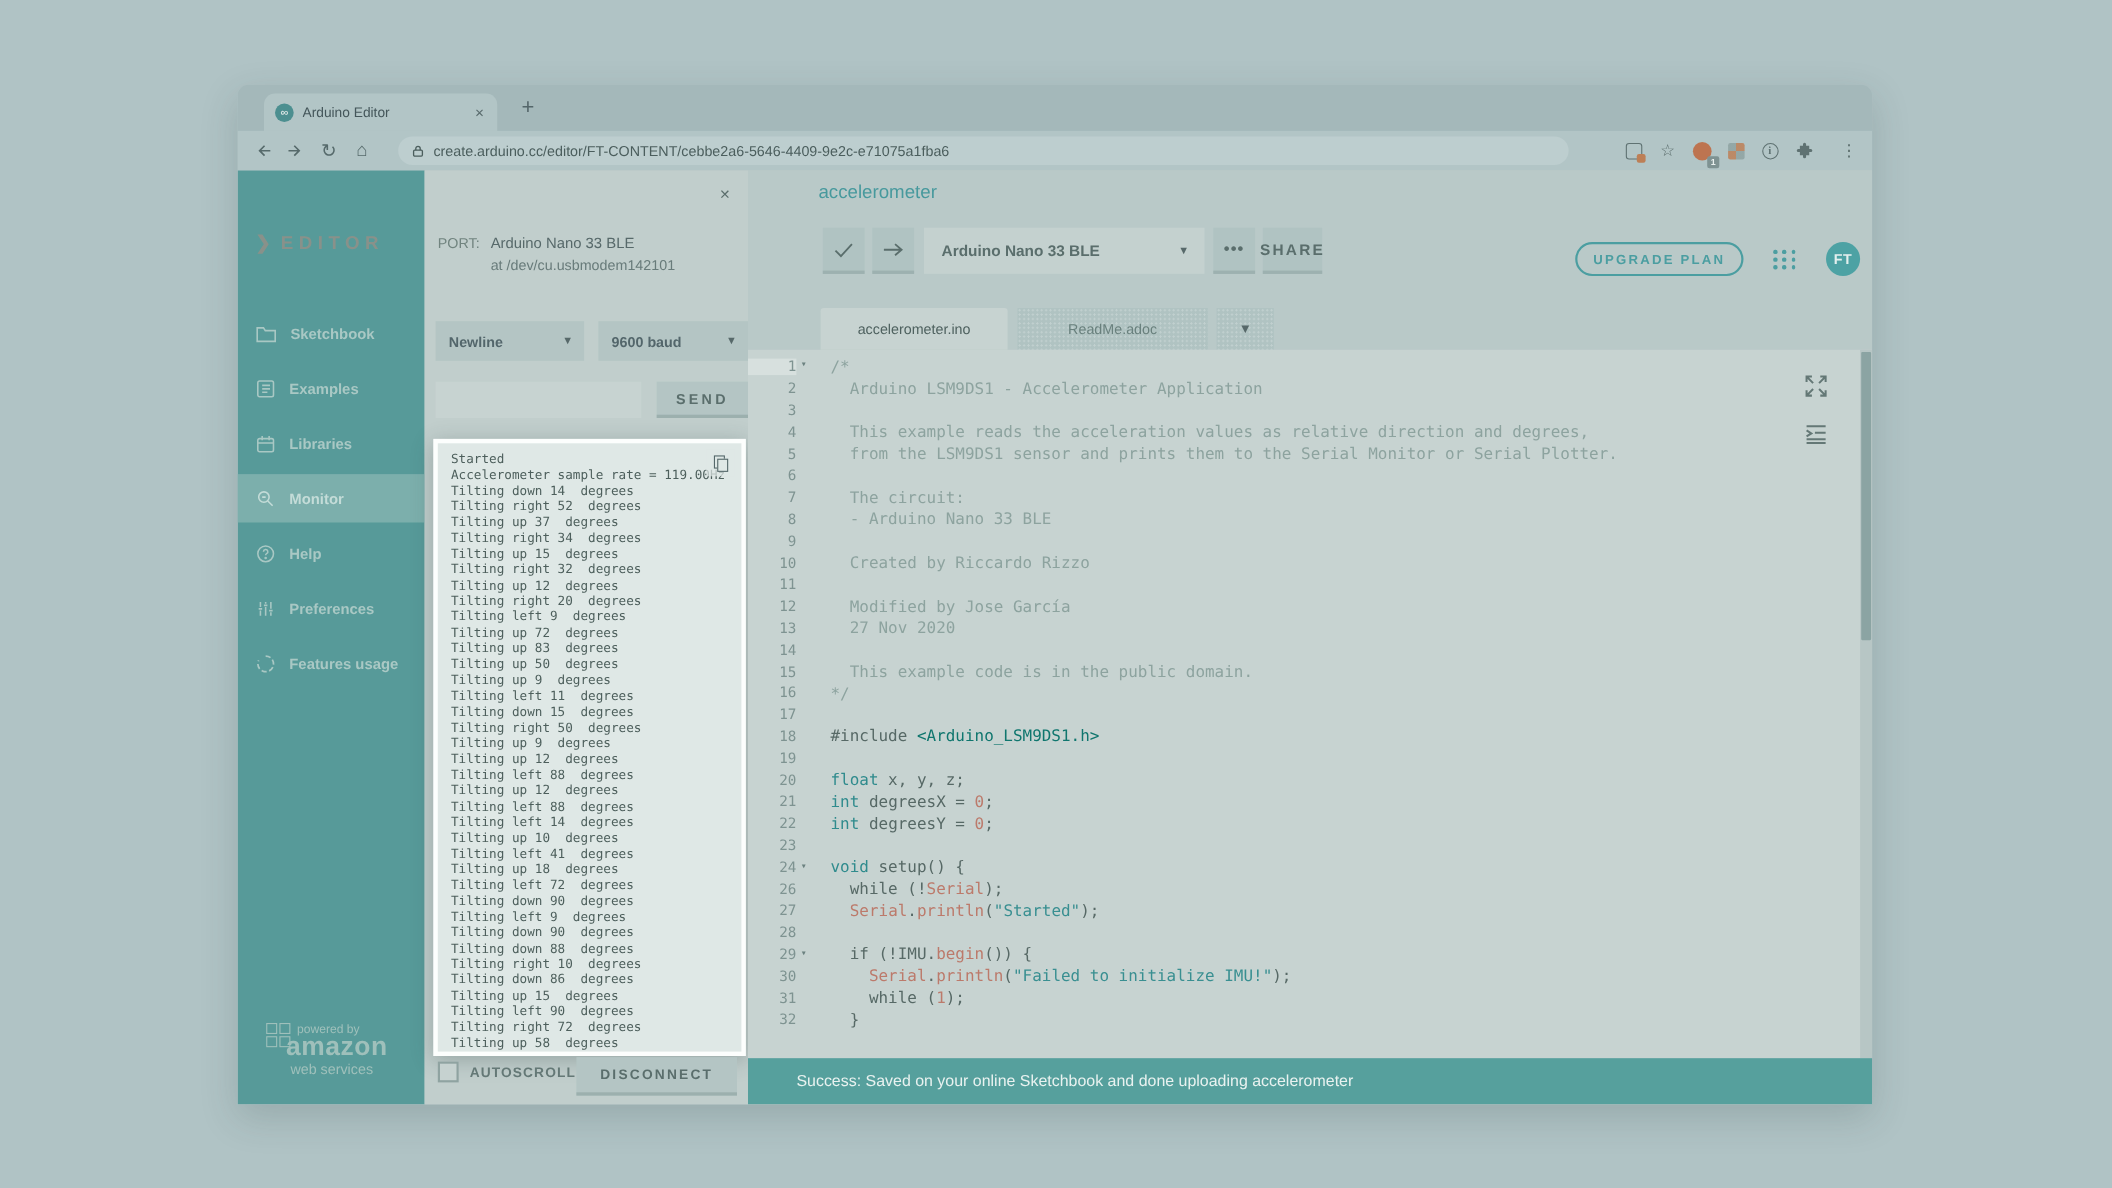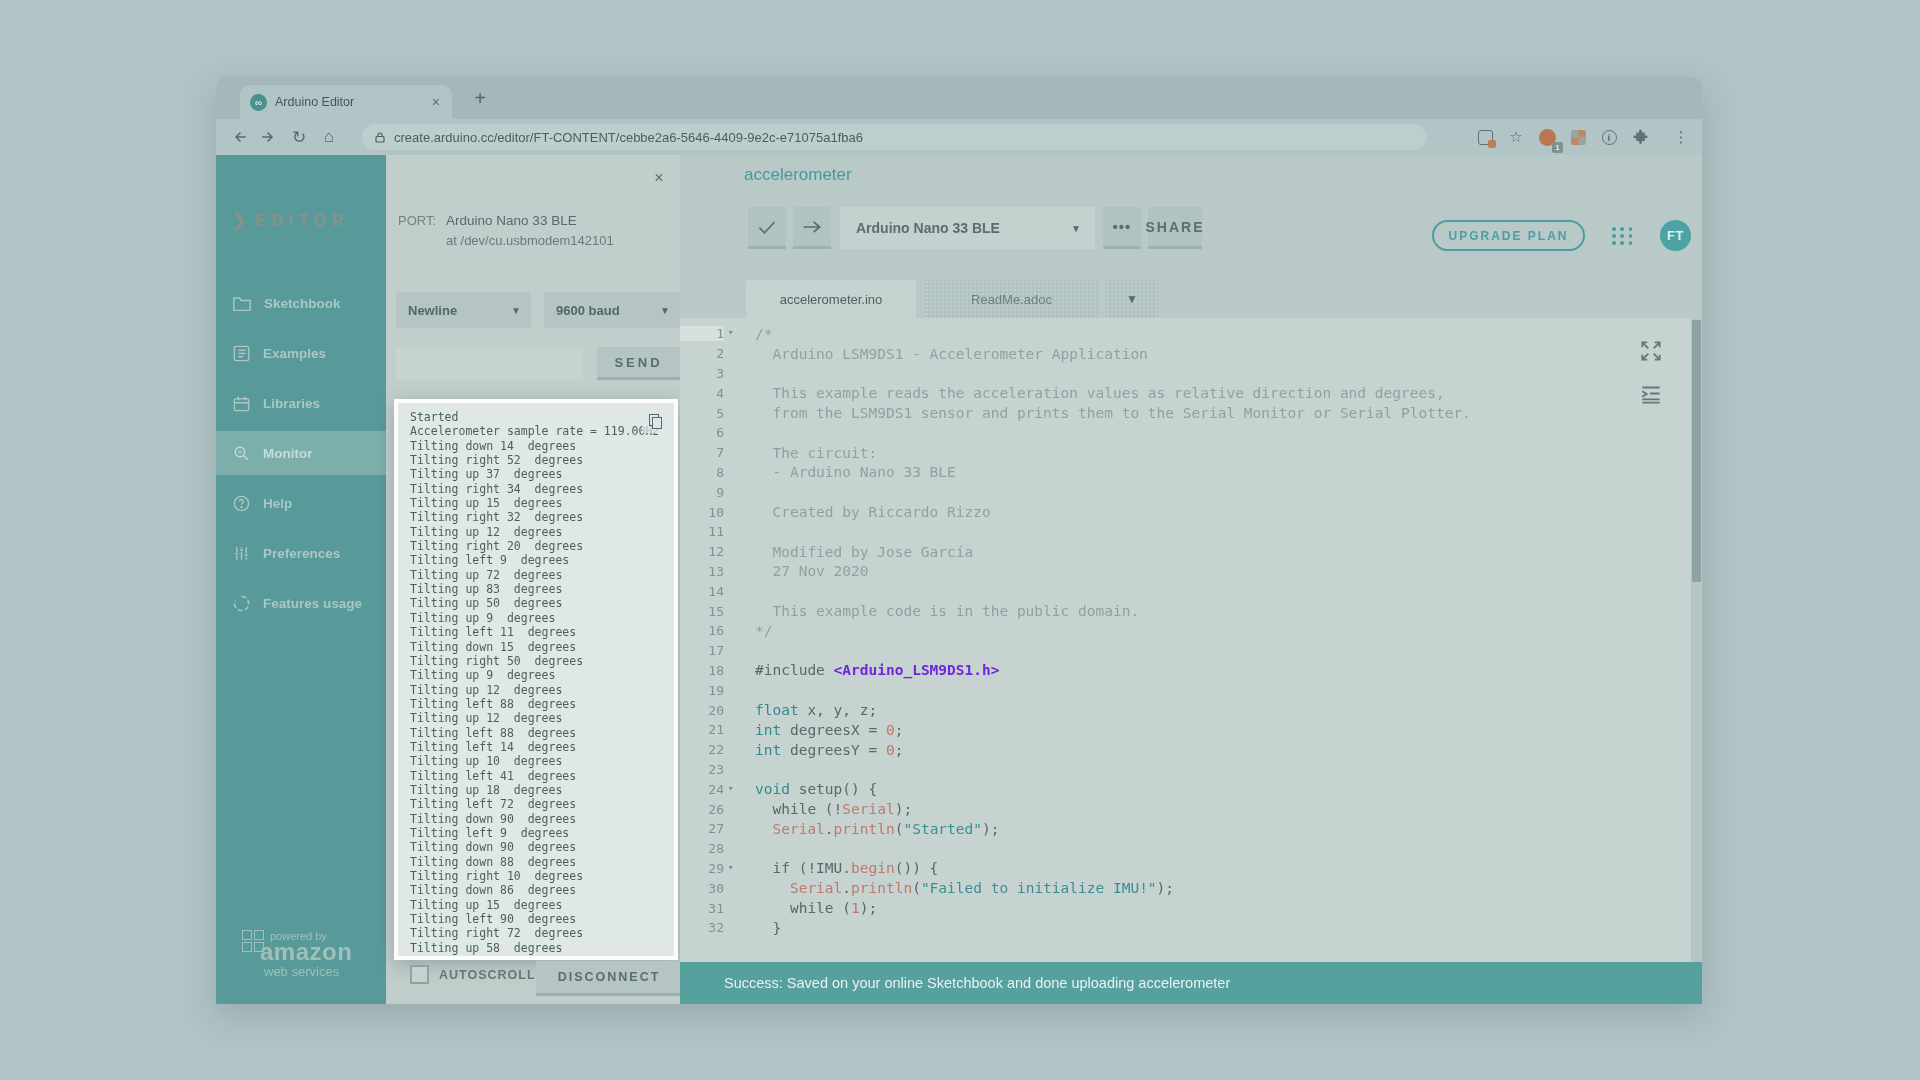--- a/index.html
+++ b/index.html
@@ -87,21 +87,21 @@
              border:4px solid #fcfefd; box-shadow:0 4px 18px rgba(50,70,70,.30); overflow:hidden; }
   .console-inner { padding:7px 4px 0 12px; font-family:"DejaVu Sans Mono", monospace; font-size:11.5px;
                    line-height:14.35px; color:#4d5f5c; }
   .con-line { white-space:pre; }
   .copy-btn { position:absolute; right:6px; top:6px; width:26px; height:24px; background:rgba(223,232,230,.72);
               display:flex; align-items:center; justify-content:center; }
   .copy-ic { position:relative; width:13px; height:15px; }
   .copy-ic .pg { position:absolute; width:10px; height:12px; border:1.5px solid #55686a; background:#dfe8e6; }
   .copy-ic .pg.back { left:0; top:0; }
   .copy-ic .pg.front { left:3px; top:3px; }
-  .mon-bottom { position:absolute; left:24px; top:810px; width:272px; display:flex; align-items:center;text-align:center; }
+  .mon-bottom { position:absolute; left:12px; top:810px; width:272px; display:flex; align-items:center;text-align:center; }
   .checkbox { width:19px; height:19px; border:2px solid #8fa3a1; background:#c6d2d0; }
   .autoscroll { margin-left:10px; font-size:12.5px; font-weight:bold; color:#647876; letter-spacing:1px; }
   .disconnect-btn { position:absolute; right:0; top:-4px; width:146px; height:35px; background:#b4c5c4;
                     border-bottom:3px solid #9cb0ae; color:#5a6e6c; font-size:12.5px; font-weight:bold; letter-spacing:2px;
                     display:flex; align-items:center; justify-content:center; }
 
   
   .editor { position:relative; flex:1; background:#b9c9c8; }
   .ed-title { position:absolute; left:64px; top:10px; font-size:17px; color:#47999d; }
   .toolbar { position:absolute; left:0; top:52px; height:44px; width:100%; }
@@ -139,21 +139,21 @@
   .gut { width:44px; text-align:right; font-family:"DejaVu Sans Mono", monospace; font-size:13px; color:#7e9391; flex:none; position:relative; }
   .gut.hl { background:#d7e0de; }
   .fold { position:absolute; left:48px; top:1px; font-size:9px; color:#6c8280; }
   .ctext { padding-left:31px; font-family:"DejaVu Sans Mono", monospace; font-size:14.5px; white-space:pre; color:#576966; }
   .tk-d { color:#576966; }
   .tk-cm { color:#8da39f; }
   .tk-kw { color:#2f8b8d; }
   .tk-fn { color:#bc7a6b; }
   .tk-num { color:#bc7a6b; }
   .tk-str { color:#398f91; }
-  .tk-inc { color:#6d28d9; font-weight:bold; }
+  .tk-inc { color:#0f766e; font-weight:normal; }
   .ed-icons { position:absolute; right:38px; top:20px; display:flex; flex-direction:column; gap:18px; }
   .ed-icons svg { stroke:#647876; }
   .vscroll { position:absolute; right:0; top:0; width:11px; height:644px; background:#b7c6c5; }
   .vthumb { position:absolute; left:1px; top:2px; width:9px; height:262px; background:#8ba4a3; border-radius:1px; }
 
   .statusbar { position:absolute; left:0; top:807px; width:100%; height:42px; background:#56a09d;
                display:flex; align-items:center; padding-left:44px; color:#e9f2f0; font-size:14.5px; }
 </style>
 </head>
 <body>

